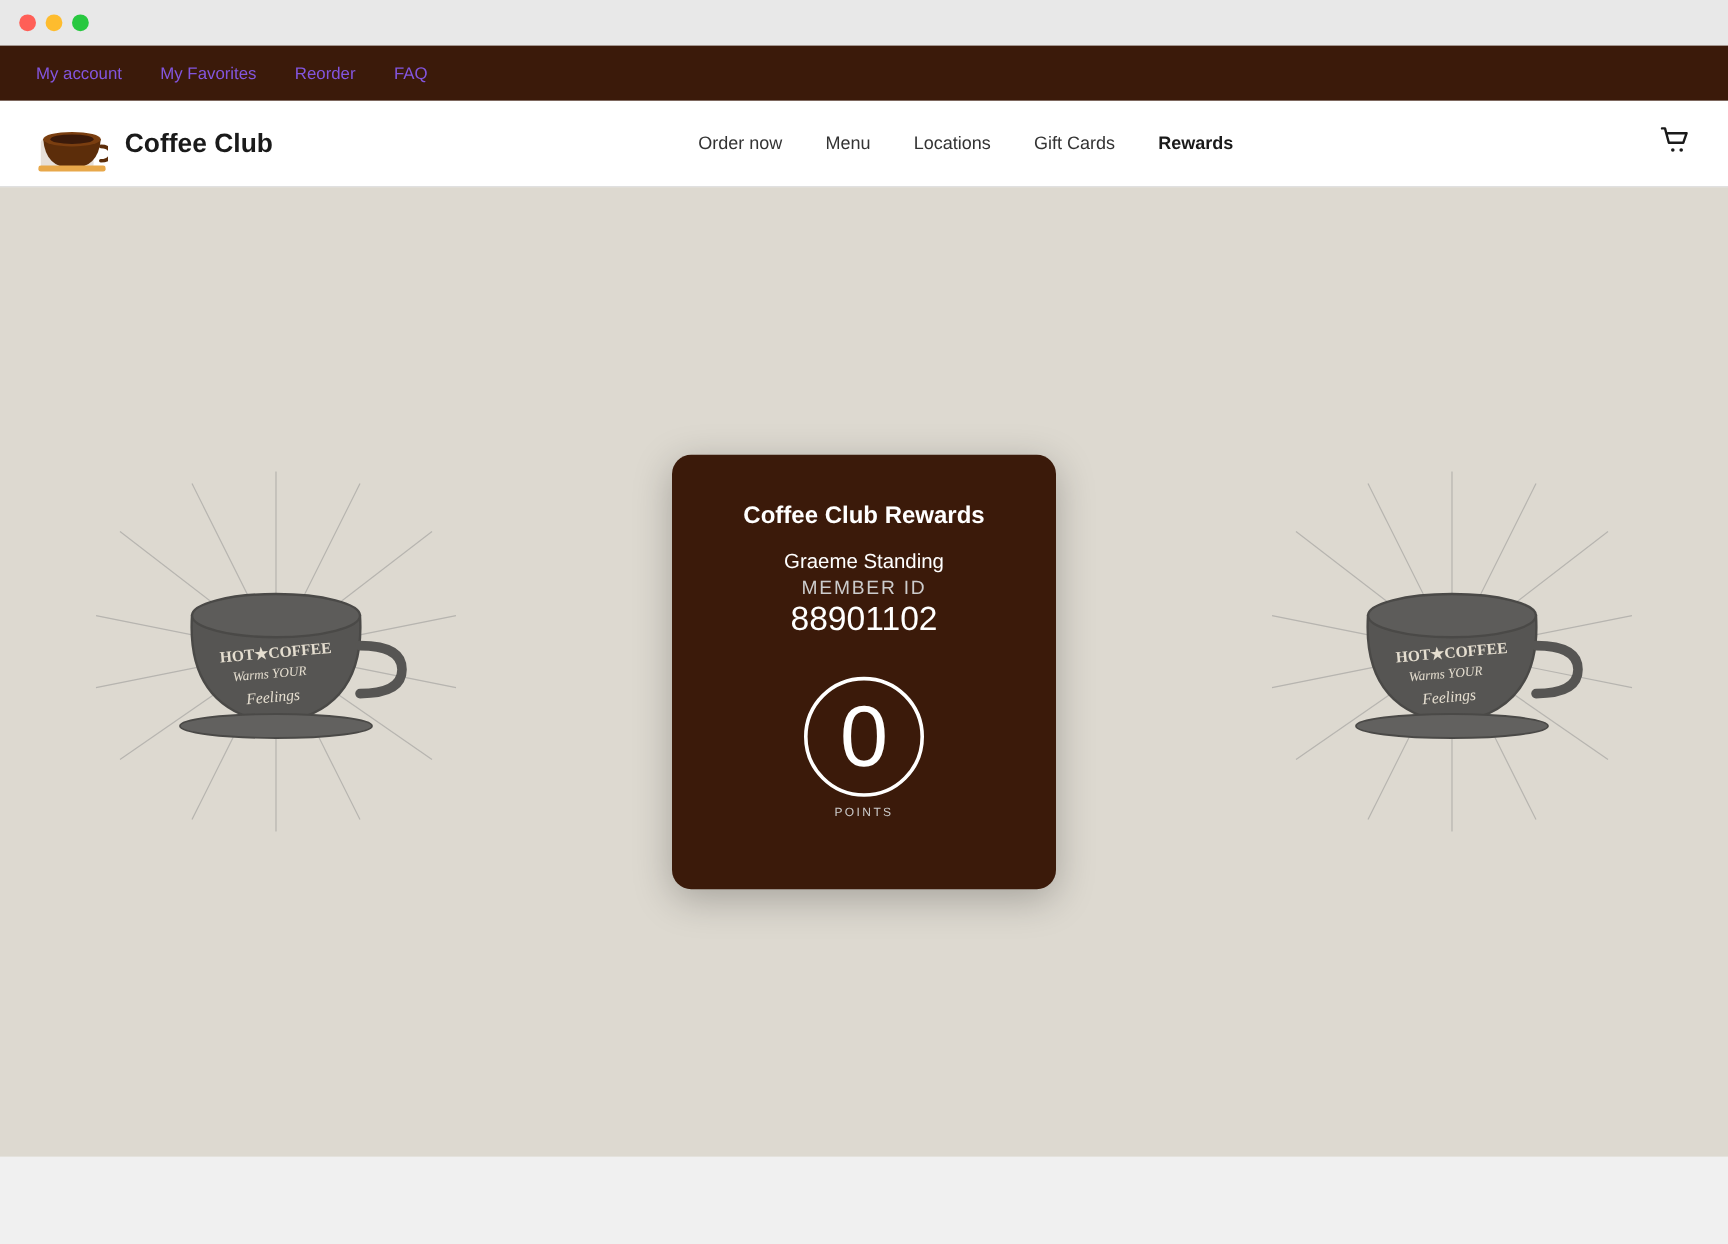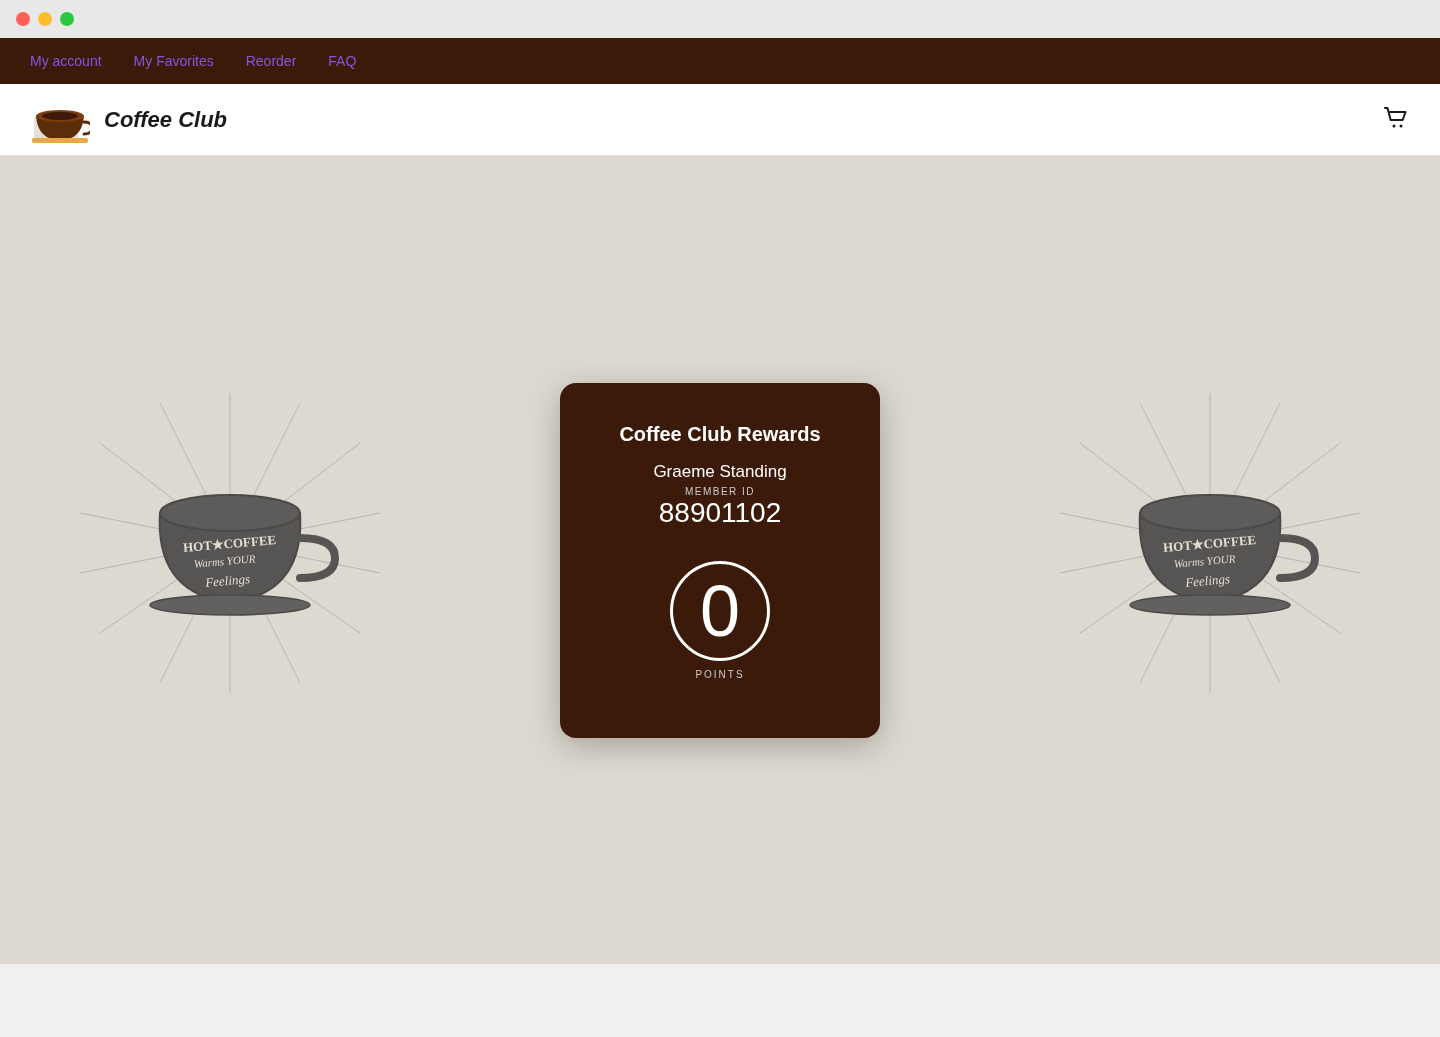--- a/index.html
+++ b/index.html
@@ -55,21 +55,20 @@
       text-decoration: none;
     }
     .logo-icon {
       width: 60px;
       height: 48px;
     }
     .logo-text {
       font-size: 22px;
       font-weight: 600;
       color: #1a1a1a;
-      font-style: italic;
     }
     .main-nav {
       display: flex;
       align-items: center;
       gap: 36px;
     }
     .main-nav a {
       color: #333;
       text-decoration: none;
       font-size: 15px;
@@ -135,21 +134,21 @@
     }
     .member-name {
       color: #fff;
       font-size: 17px;
       font-weight: 400;
       margin-bottom: 4px;
       text-align: center;
     }
     .member-id-label {
       color: #ccc;
-      font-size: 10px;
+      font-size: 16px;
       letter-spacing: 1.5px;
       text-transform: uppercase;
       text-align: right;
       margin-bottom: 0;
     }
     .member-id-value {
       color: #fff;
       font-size: 28px;
       font-weight: 500;
       text-align: center;
@@ -230,20 +229,27 @@
       <rect x="4" y="20" width="44" height="24" rx="3" fill="#5c2d0a" opacity="0.15"></rect>
       <path d="M6 20 Q8 44 30 44 Q52 44 54 20 Z" fill="#5c2d0a"></path>
       <ellipse cx="30" cy="20" rx="24" ry="6" fill="#7a3e10"></ellipse>
       <ellipse cx="30" cy="20" rx="18" ry="4" fill="#3b1a0a"></ellipse>
       <path d="M54 26 Q62 26 62 32 Q62 38 54 38" fill="none" stroke="#5c2d0a" stroke-width="3" stroke-linecap="round"></path>
       <rect x="2" y="42" width="56" height="5" rx="2" fill="#e8a84a"></rect>
     </svg>
     <span class="logo-text">Coffee Club</span>
   </a>
 
+  <nav class="main-nav">
+    <a href="#">Order now</a>
+    <a href="#">Menu</a>
+    <a href="#">Locations</a>
+    <a href="#">Gift Cards</a>
+    <a href="#" class="active">Rewards</a>
+  </nav>
 
   <div class="cart-icon">
     <svg width="28" height="28" viewBox="0 0 28 28" fill="none" xmlns="http://www.w3.org/2000/svg">
       <path d="M3 4h2.5l3.2 12h12l2.8-8H8" stroke="#1a1a1a" stroke-width="2" stroke-linecap="round" stroke-linejoin="round"></path>
       <circle cx="12" cy="22" r="1.5" fill="#1a1a1a"></circle>
       <circle cx="19" cy="22" r="1.5" fill="#1a1a1a"></circle>
     </svg>
   </div>
 </header>
 

